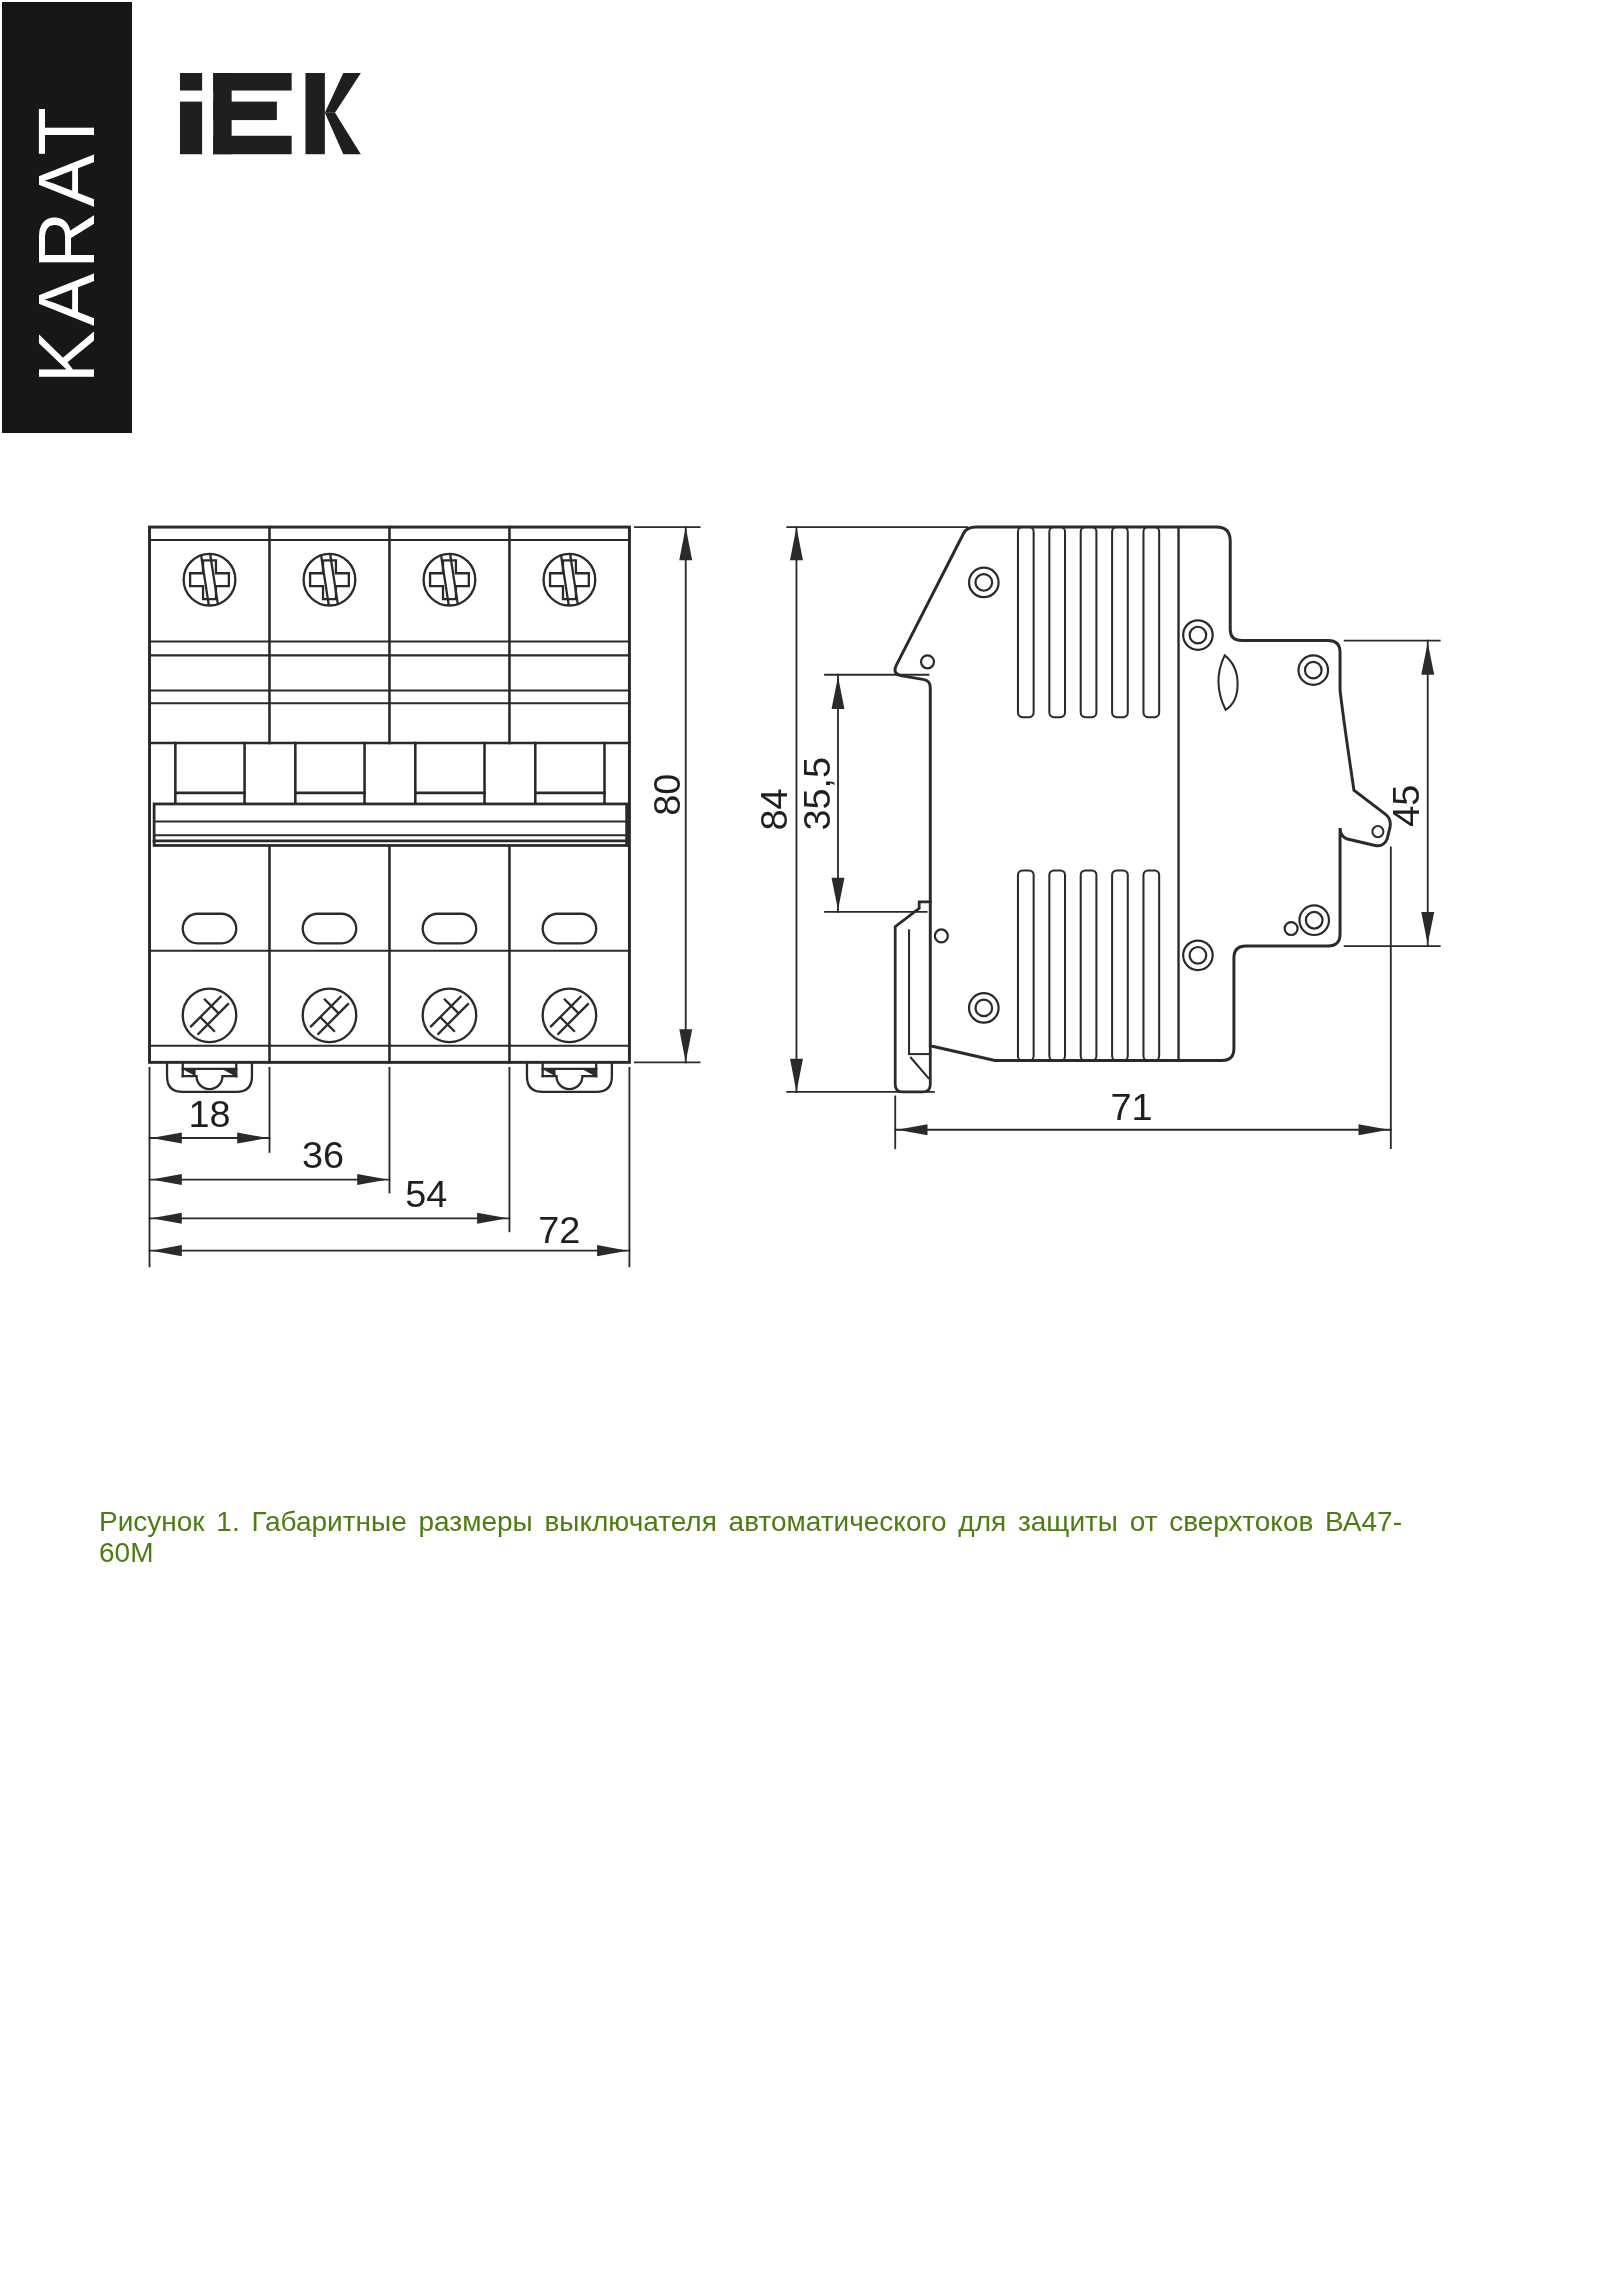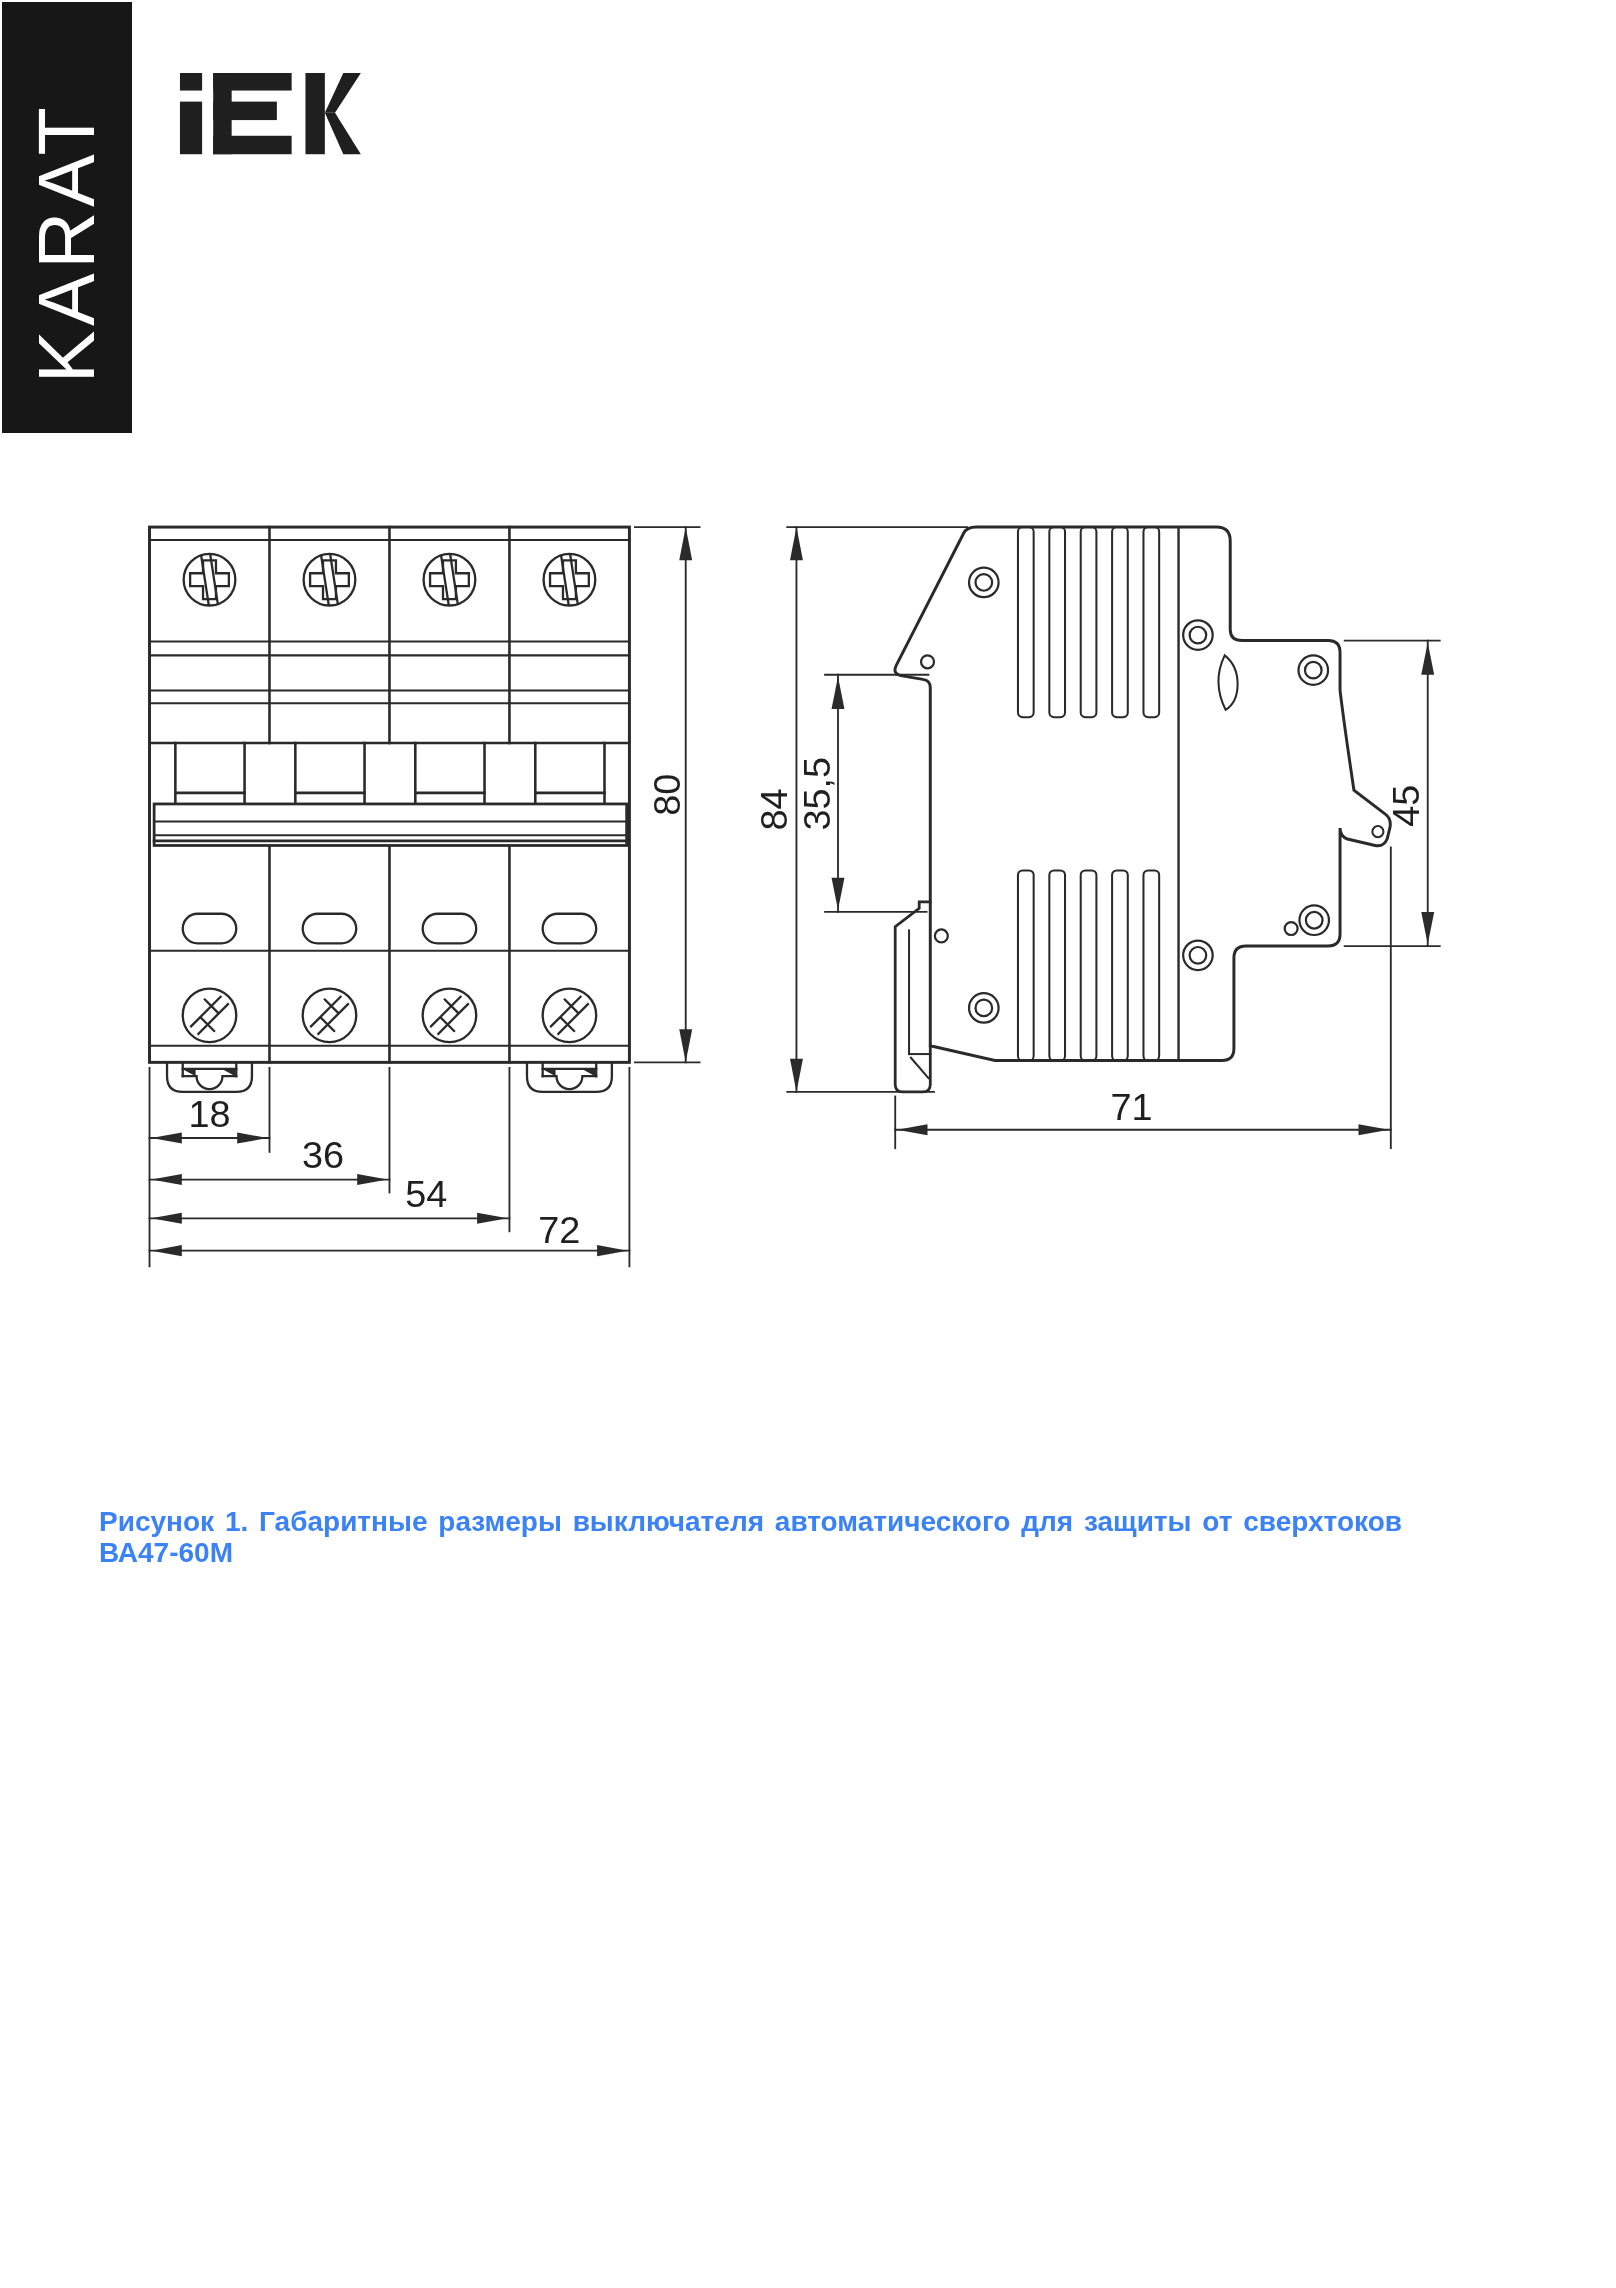--- a/index.html
+++ b/index.html
@@ -26,24 +26,23 @@
   }
   .drawing-svg{
     position:absolute;left:0;top:0;
     width:1616px;height:2289px;
   }
   .caption{
     position:absolute;left:99px;top:1506px;
     width:1303px;
     font-size:28px;
     line-height:31px;
-    color:#3b82f6;
+    color:#4d7c0f;
     text-align:justify;
     text-align-last:justify;
-    font-weight:bold;
   }
   svg text{
     font-family:"Liberation Sans", sans-serif;
     font-size:41px;
     fill:#1f1f1f;
   }
 </style>
 </head>
 <body>
 

